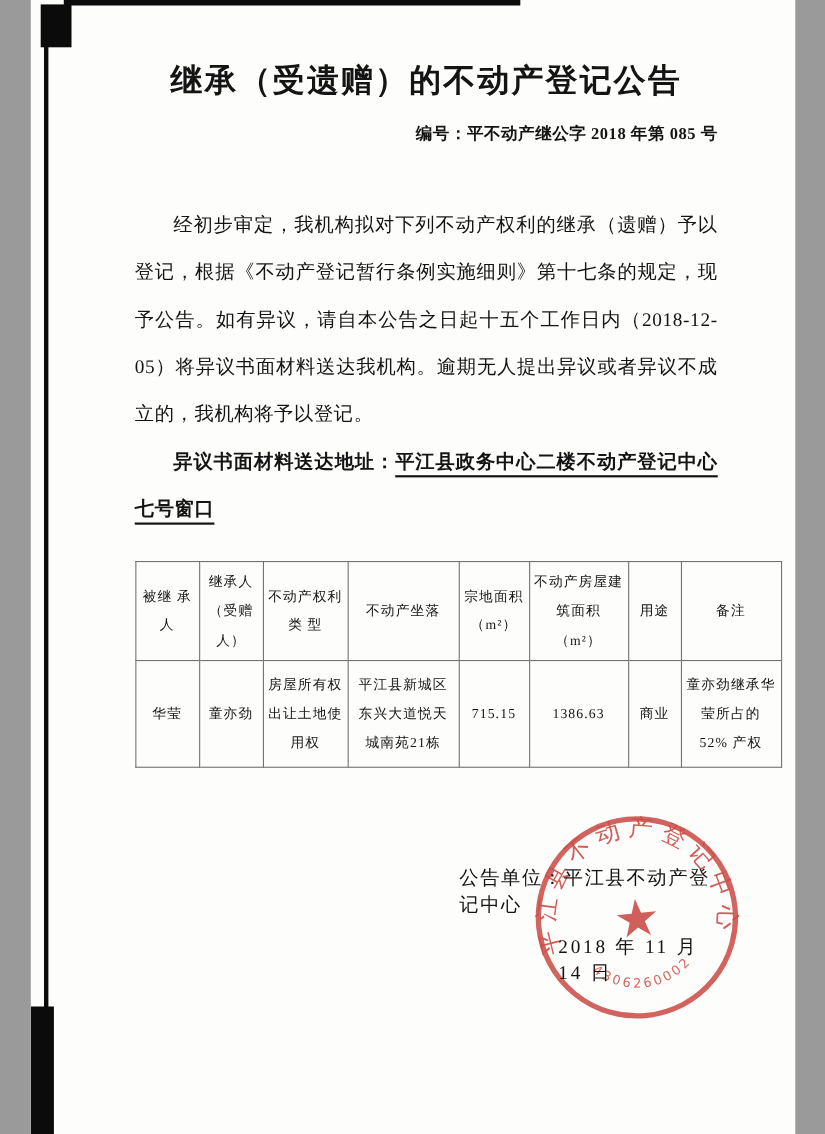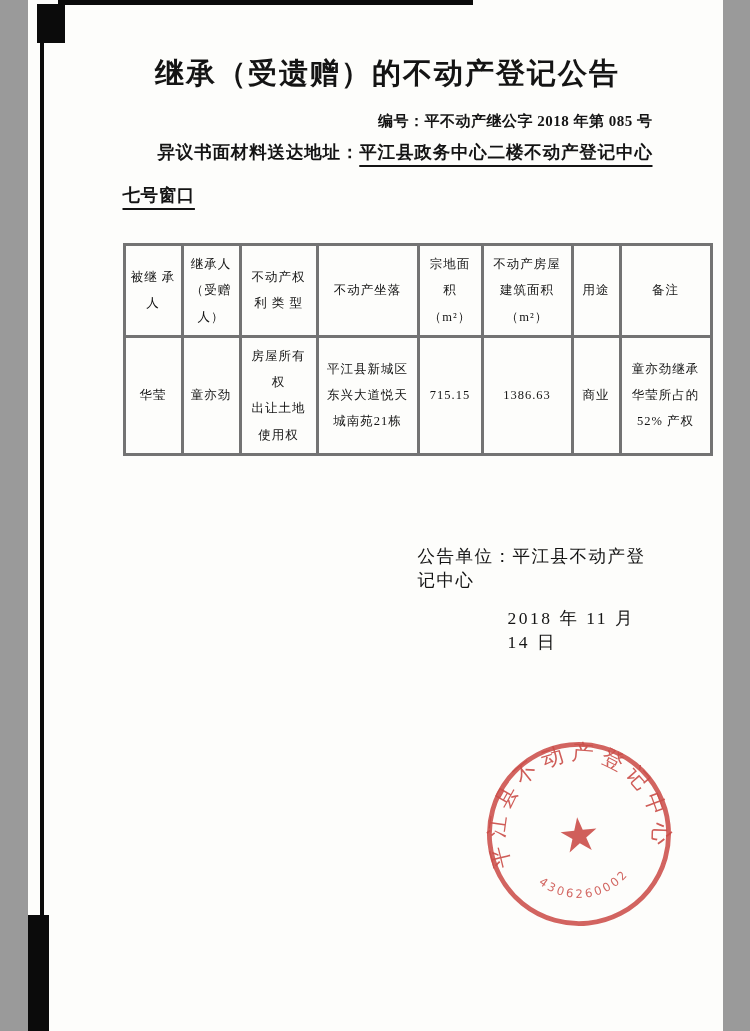--- a/index.html
+++ b/index.html
@@ -52,21 +52,21 @@
   }
   .bold-label { font-weight:700; }
 
   table.reg-table {
     margin-top:26px;
     border-collapse:collapse;
     width:587px;
     table-layout:fixed;
   }
   table.reg-table th, table.reg-table td {
-    border:3px solid #737373;
+    border:1px solid #737373;
     font-size:12.5px;
     font-weight:400;
     text-align:center;
     vertical-align:middle;
     padding:5px 4px;
     line-height:2.1;
     letter-spacing:1px;
   }
   table.reg-table thead th { height:64px; }
   table.reg-table tbody td { height:97px; }
@@ -103,20 +103,21 @@
   <div class="art art-strip-top"></div>
   <div class="art art-line-left"></div>
   <div class="art art-block-bl"></div>
 
   <div class="content">
 
     <h1 class="title">继承（受遗赠）的不动产登记公告</h1>
 
     <div class="doc-number">编号：平不动产继公字 2018 年第 085 号</div>
 
+    <p class="body-text">经初步审定，我机构拟对下列不动产权利的继承（遗赠）予以登记，根据《不动产登记暂行条例实施细则》第十七条的规定，现予公告。如有异议，请自本公告之日起十五个工作日内（2018-12-05）将异议书面材料送达我机构。逾期无人提出异议或者异议不成立的，我机构将予以登记。</p>
 
     <p class="para"><span class="bold-label">异议书面材料送达地址：</span><span class="u">平江县政务中心二楼不动产登记中心七号窗口</span></p>
 
 
     <table class="reg-table">
       <colgroup>
         <col style="width:58px">
           <col style="width:58px">
           <col style="width:77px">
           <col style="width:101px">

